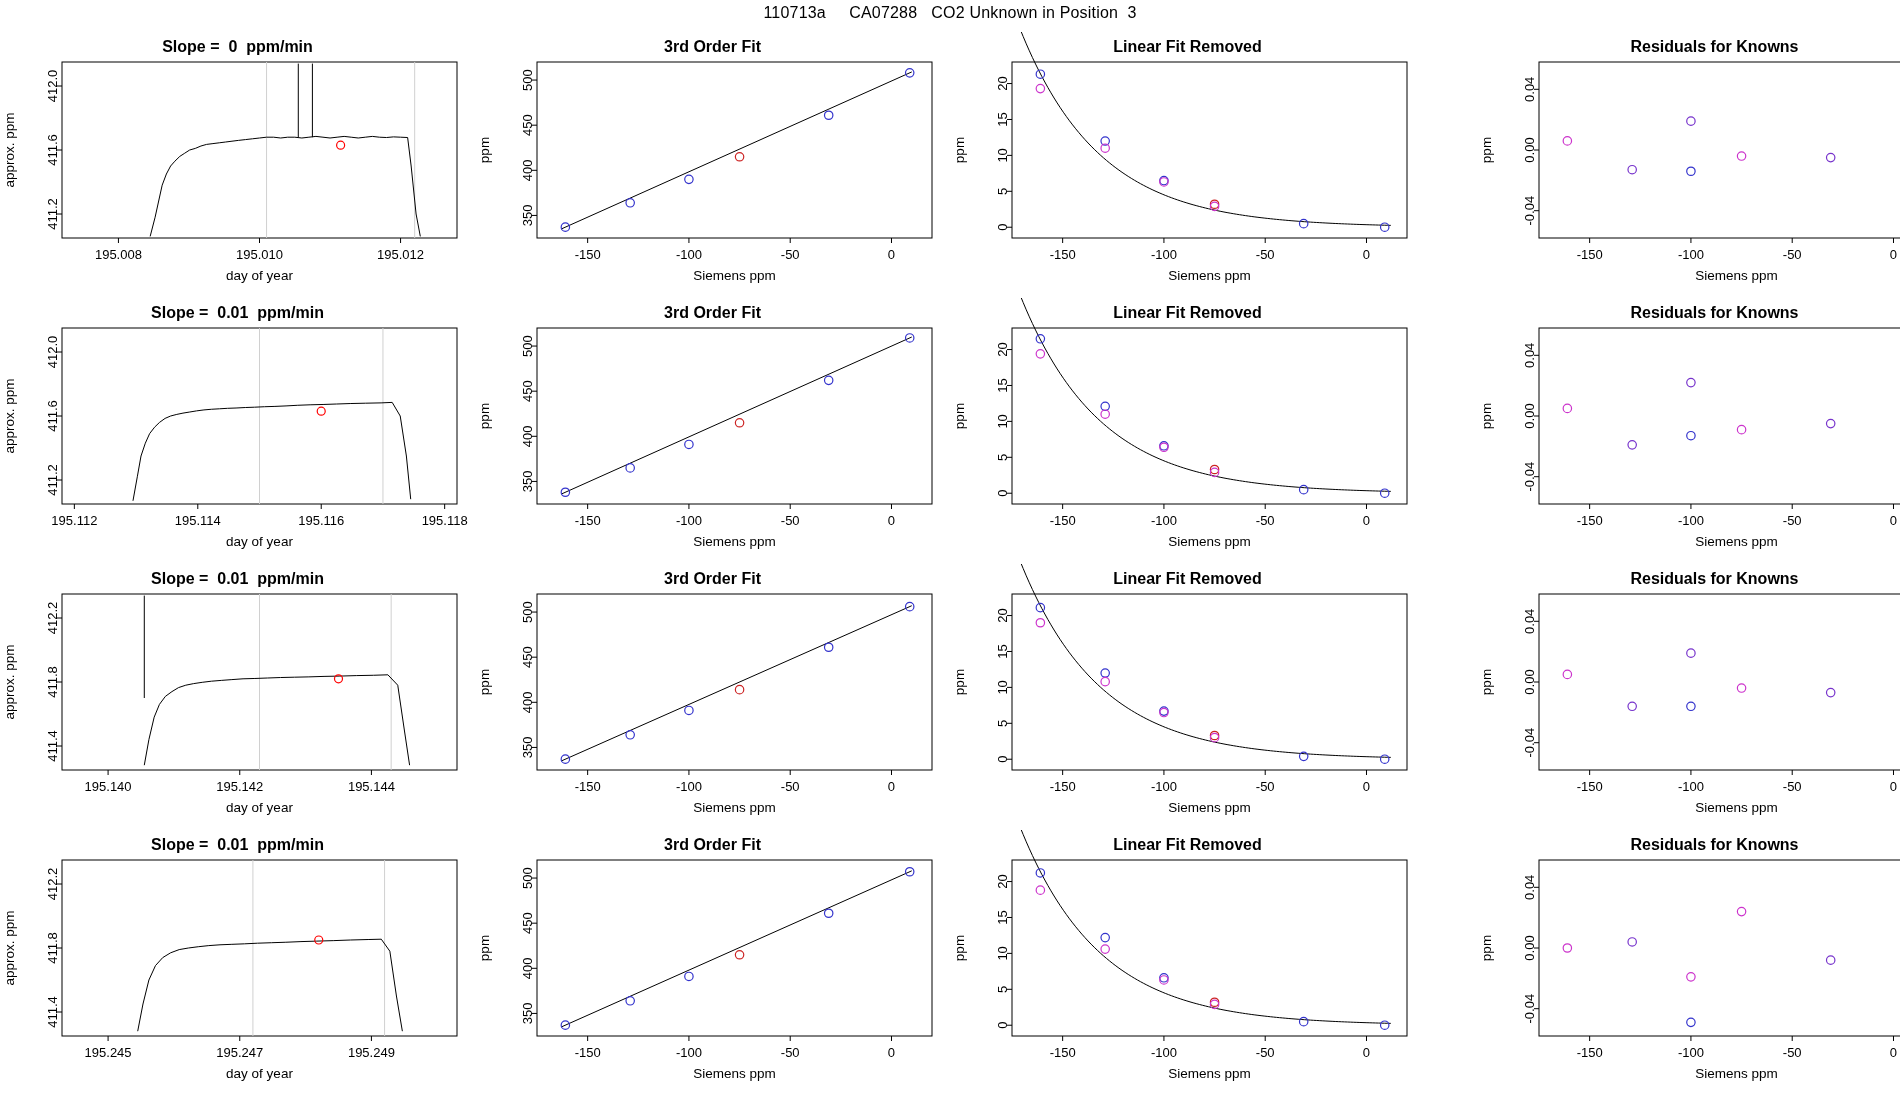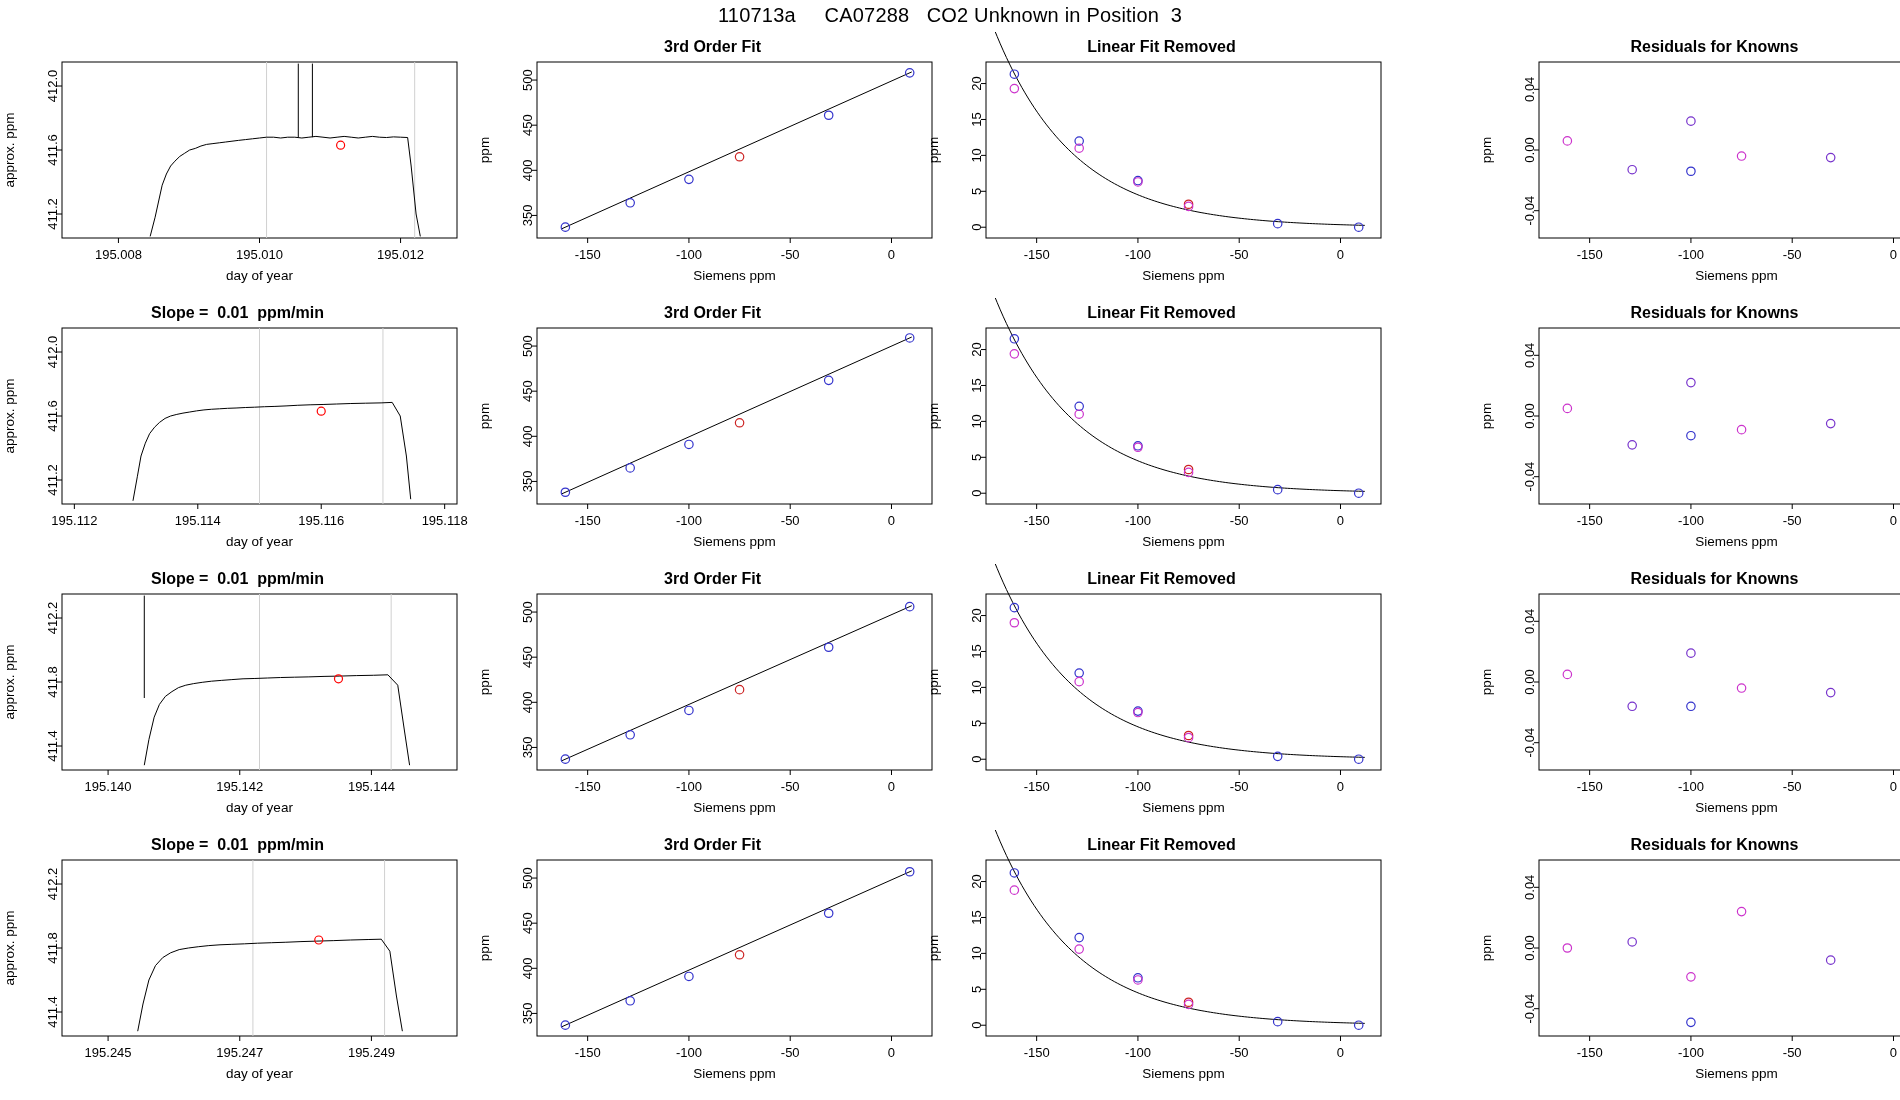--- a/index.html
+++ b/index.html
@@ -1,47 +1,48 @@
 <!DOCTYPE html>
 <html><head>
 <meta charset="utf-8">
 <style>
   html,body{margin:0;padding:0;background:#ffffff;}
   body{width:1900px;height:1100px;font-family:"Liberation Sans",sans-serif;color:#000;}
   #page{position:relative;width:1900px;height:1100px;}
   #main-title{
     position:absolute;left:0;top:4px;width:1900px;text-align:center;
-    font-size:20px;letter-spacing:.2px;white-space:pre;
+    font-size:16px;letter-spacing:.2px;white-space:pre;
   }
   .grid{position:absolute;left:0;top:32px;width:1900px;height:1066px;}
   .row{position:relative;width:1900px;height:266px;}
   .cell{position:absolute;top:0;height:266px;}
   .c0{left:0;width:475px;}
   .c1{left:475px;width:475px;}
-  .c2{left:924px;width:475px;}
+  .c2{left:950px;width:475px;}
   .c3{left:1477px;width:475px;}
   .panel-title{
     position:absolute;left:0;top:6px;width:100%;text-align:center;
     font-size:16px;font-weight:bold;white-space:pre;
   }
   .plotsvg{position:absolute;left:0;top:0;width:475px;height:266px;}
   text{font-family:"Liberation Sans",sans-serif;}
   .tick{font-size:13px;fill:#000;}
   .axlab{font-size:13.5px;fill:#000;}
 </style>
 </head>
 <body>
 
 <div id="page">
 
   <div id="main-title">110713a     CA07288   CO2 Unknown in Position  3</div>
 
   <div class="grid">
     <div class="row">
       <div class="cell c0">
+        <div class="panel-title">Slope =  0  ppm/min</div>
         <svg class="plotsvg" viewBox="0 0 475 266">
             <rect x="62" y="30" width="395" height="176" fill="none" stroke="#000" stroke-width="1"></rect>
             <line x1="118.42857142857142" y1="206" x2="118.42857142857142" y2="211" stroke="#000" stroke-width="1"></line>
             <text x="118.42857142857142" y="227" text-anchor="middle" class="tick">195.008</text>
             <line x1="259.4999999989976" y1="206" x2="259.4999999989976" y2="211" stroke="#000" stroke-width="1"></line>
             <text x="259.4999999989976" y="227" text-anchor="middle" class="tick">195.010</text>
             <line x1="400.57142857142856" y1="206" x2="400.57142857142856" y2="211" stroke="#000" stroke-width="1"></line>
             <text x="400.57142857142856" y="227" text-anchor="middle" class="tick">195.012</text>
             <line x1="62" y1="182.0000000000029" x2="57" y2="182.0000000000029" stroke="#000" stroke-width="1"></line>
             <text x="53" y="182.0000000000029" text-anchor="middle" class="tick" transform="rotate(-90 53 182.0000000000029)" dy="4">411.2</text>

